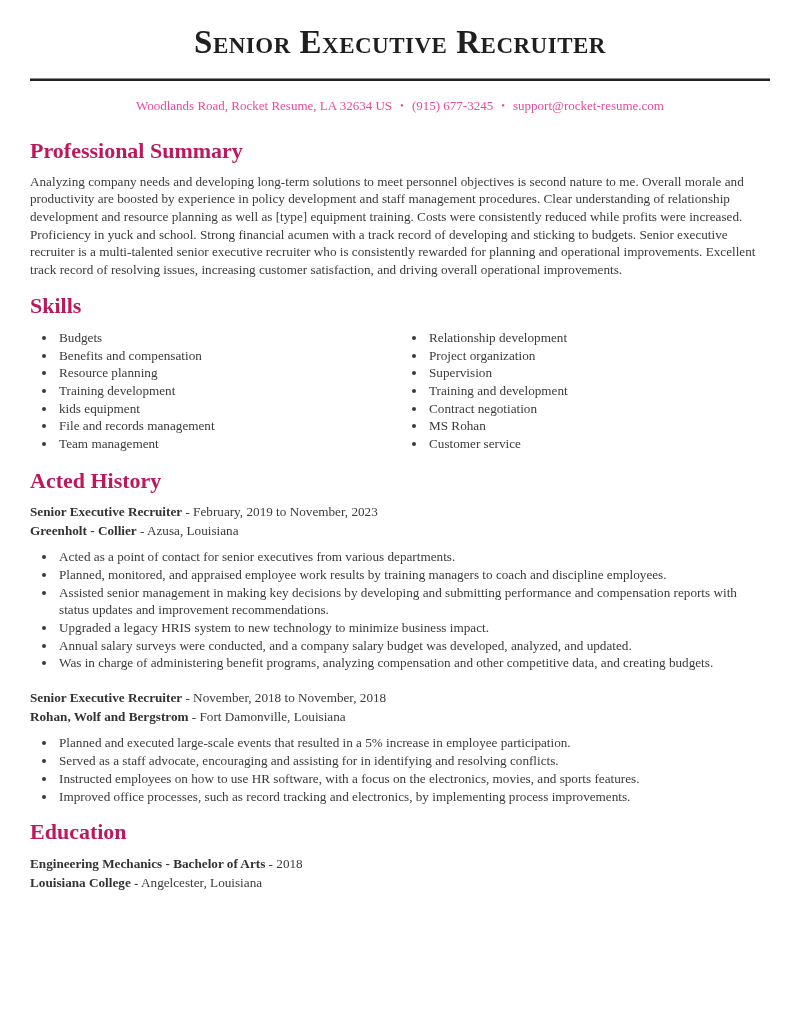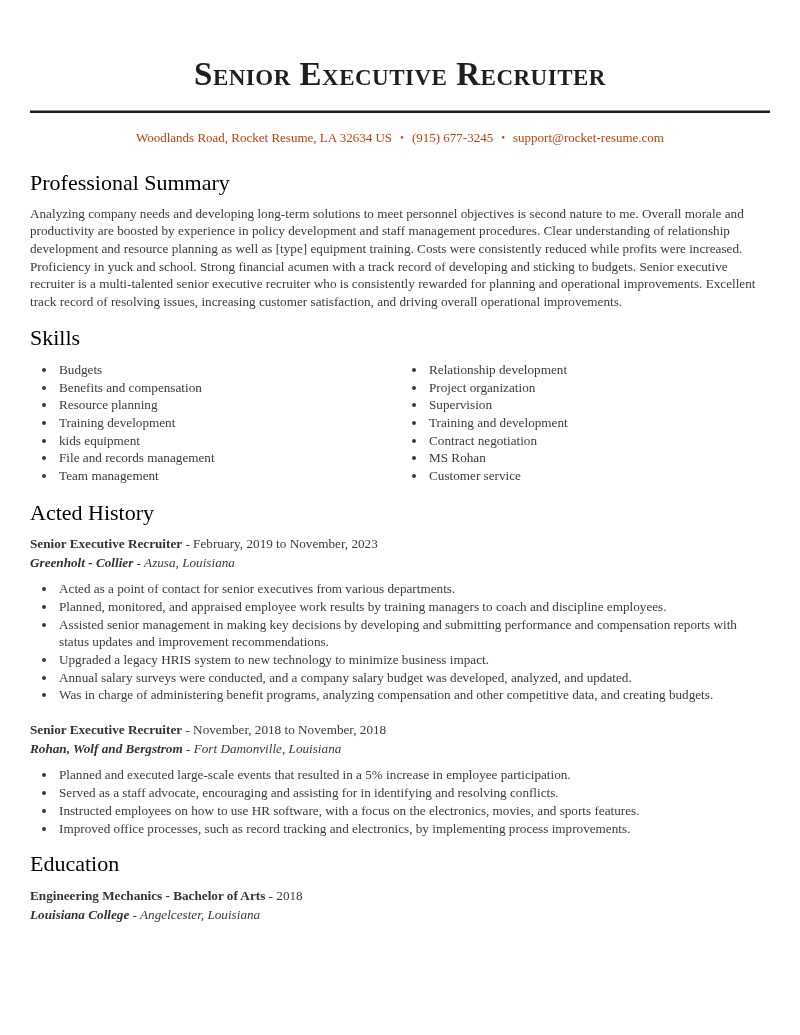--- a/index.html
+++ b/index.html
@@ -4,21 +4,21 @@
 <style>
   * { box-sizing: border-box; }
   html, body { margin: 0; padding: 0; }
   body {
     width: 800px; height: 1035px;
     background: #ffffff;
     font-family: "Liberation Serif", serif;
     color: #3a3a3a;
     overflow: hidden;
   }
-  .page { padding: 22px 30px 0 30px; margin-top: 32px; }
+  .page { padding: 22px 30px 0 30px; }
 
   
   h1.resume-title {
     margin: 0 0 15px 0;
     text-align: center;
     font-size: 33px;
     font-weight: 700;
     font-variant: small-caps;
     letter-spacing: 0.5px;
     color: #1f1f1f;
@@ -26,29 +26,29 @@
   }
   .header-rule {
     height: 2px;
     border-top: 1px solid #8c8c8c;
     border-bottom: 2px solid #222222;
     margin: 0 0 17px 0;
   }
   .contact-line {
     text-align: center;
     font-size: 13px;
-    color: #c2410c;
+    color: #ec4899;
   }
   .contact-line .sep { margin: 0 8px; font-size: 11px; position: relative; top: -1px; }
 
   
   h2.section-heading {
     font-size: 22px;
-    font-weight: 400;
-    color: #000000;
+    font-weight: 700;
+    color: #be185d;
     margin: 24px 0 9px 0;
     line-height: 1.15;
   }
   .section-skills h2.section-heading { margin-top: 14px; }
   .section-work h2.section-heading { margin-top: 15px; }
   .section-education h2.section-heading { margin-top: 14px; }
 
   .summary-text {
     margin: 0;
     font-size: 13.2px;
@@ -75,21 +75,20 @@
     margin: 0;
     font-size: 13.2px;
     line-height: 1.45;
     color: #3a3a3a;
   }
   .job-title-line strong, .edu-line1 strong { color: #333333; }
   .job-company-line, .edu-line2 {
     margin: 0;
     font-size: 13.2px;
     line-height: 1.45;
-    font-style: italic;
     color: #3a3a3a;
   }
   .job-company-line strong, .edu-line2 strong { color: #333333; }
   .job ul { margin: 8px 0 0 0; padding-left: 27px; }
 
   
   .edu-entry + .edu-entry { margin-top: 17px; }
 </style>
 </head>
 <body>

